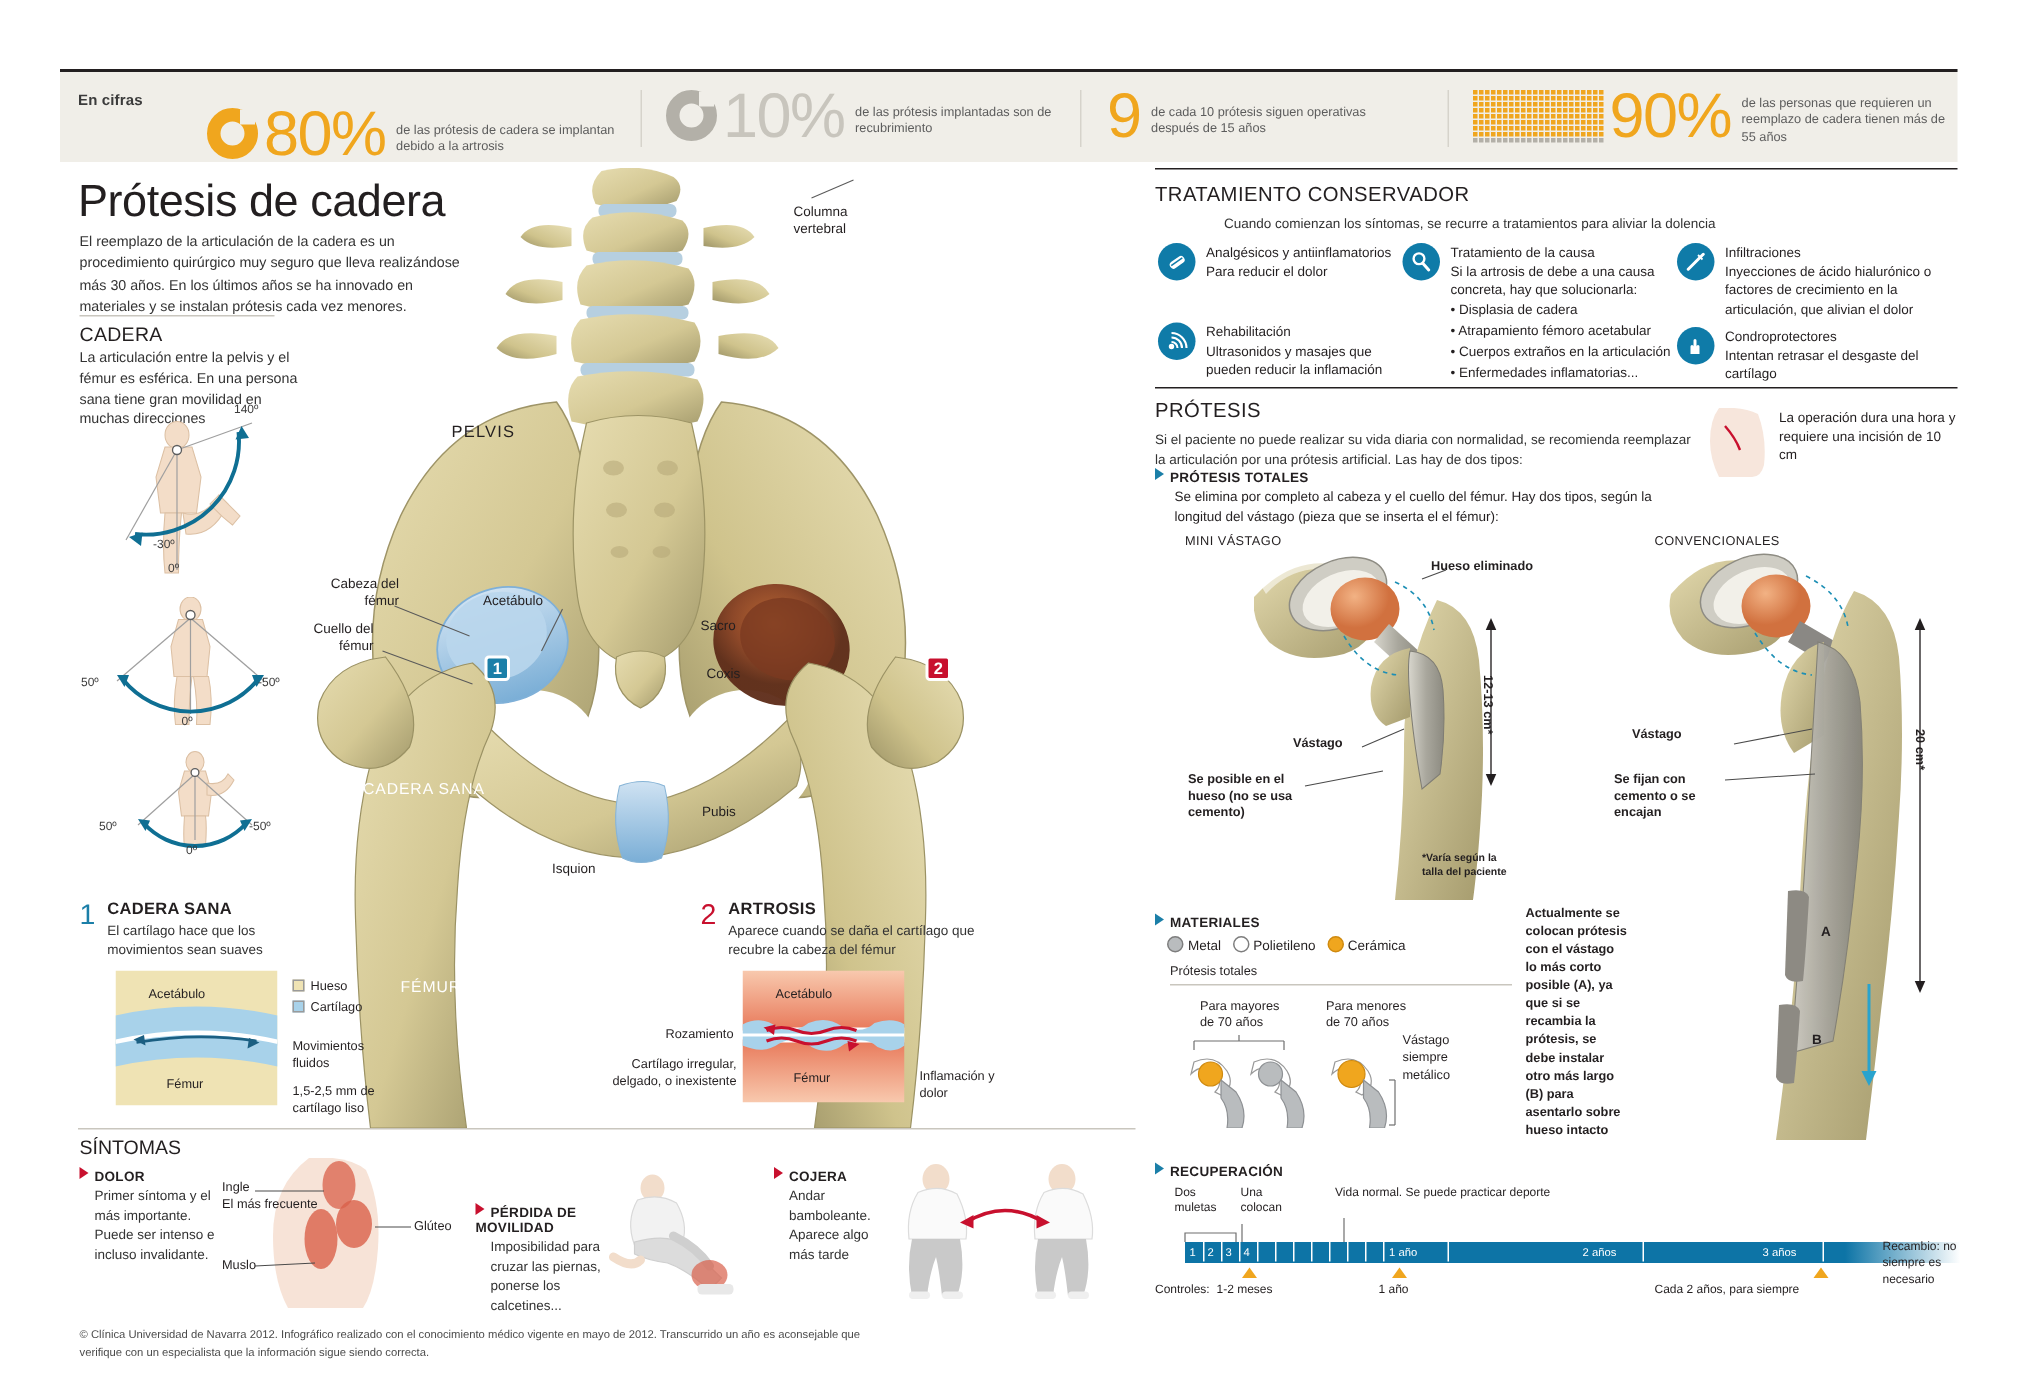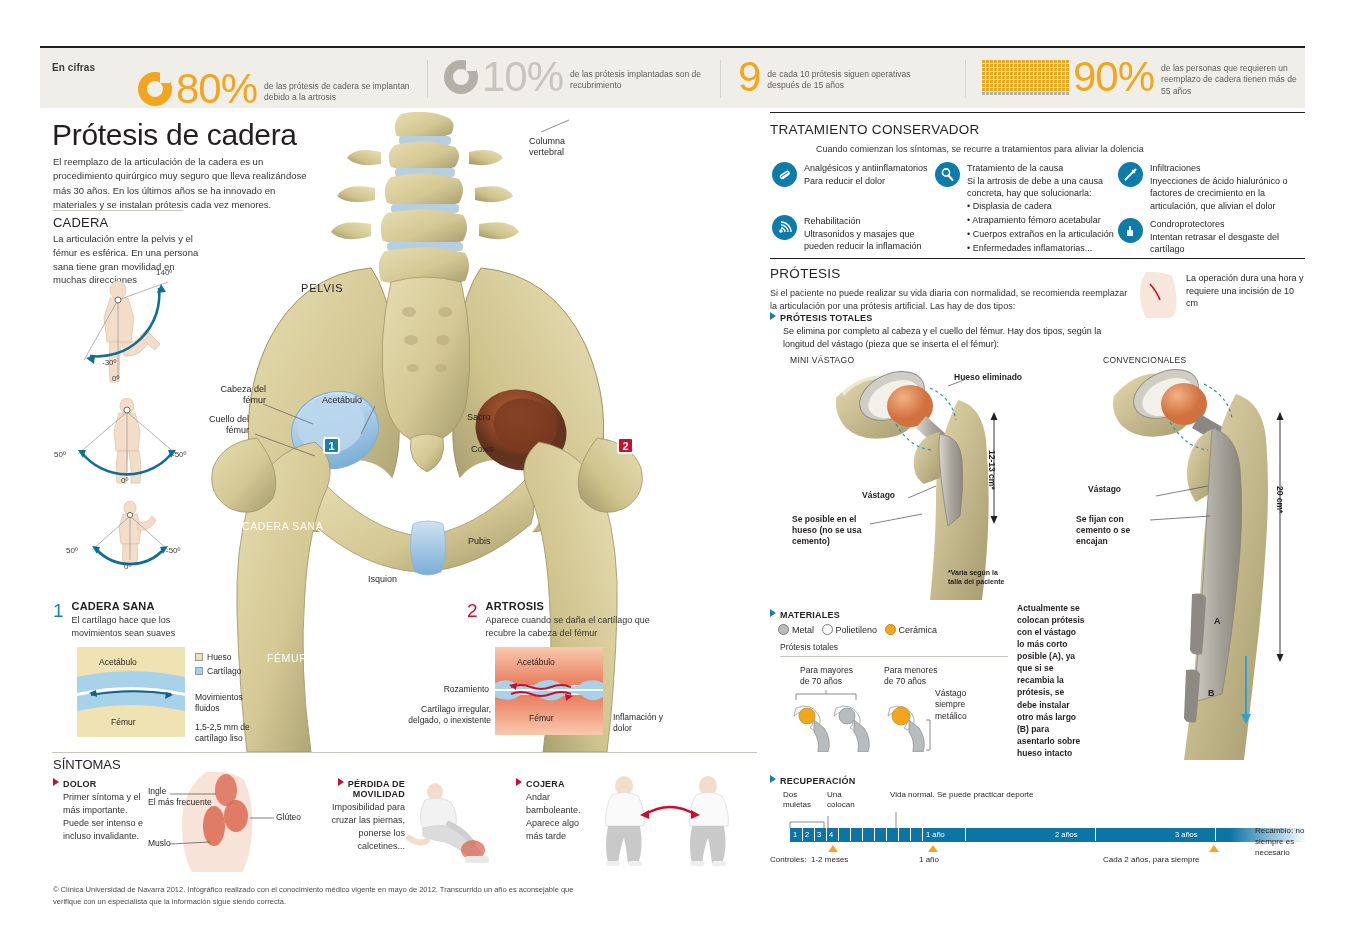--- a/index.html
+++ b/index.html
@@ -630,21 +630,21 @@
       <line x1="20" y1="72" x2="60" y2="70" stroke="#4a4a4a" stroke-width=".7"></line>
     </svg>
     <div style="position:absolute;left:-2px;top:14px;font-size:8.5px;line-height:1.3;">
       <span>Ingle</span><br>
       <span>El más frecuente</span>
     </div>
     <div style="position:absolute;left:-2px;top:66px;font-size:8.5px;">Muslo</div>
     <div style="position:absolute;left:126px;top:40px;font-size:8.5px;">Glúteo</div>
   </div>
 
-  <div style="position:absolute;left:317px;top:778px;width:88px;text-align:right;">
+  <div style="position:absolute;left:317px;top:802px;width:88px;">
     <div class="sym-t"><span class="tri"></span><span>PÉRDIDA DE MOVILIDAD</span></div>
     <div class="sym-d" style="margin-left:10px;margin-top:2px;">Imposibilidad para cruzar las piernas, ponerse los calcetines...</div>
   </div>
   <div style="position:absolute;left:405px;top:780px;">
     <svg width="92" height="86" viewBox="0 0 92 86">
       <ellipse cx="30" cy="12" rx="8" ry="9" fill="#f2ddcb"></ellipse>
       <path d="M20 20 q14 -5 26 2 q8 14 4 26 l-32 2 q-6 -16 2 -30z" fill="#f2f2f2" stroke="#d9d9d9" stroke-width=".8"></path>
       <path d="M18 48 q22 -6 34 2 q14 12 24 22 l-8 8 q-16 -14 -28 -18 q-14 -2 -22 -6z" fill="#dcdcdc" stroke="#cfcfcf" stroke-width=".8"></path>
       <path d="M44 44 q16 8 24 20" fill="none" stroke="#cfcfcf" stroke-width="6" stroke-linecap="round"></path>
       <ellipse cx="68" cy="70" rx="12" ry="10" fill="#d9604a" opacity=".7"></ellipse>

